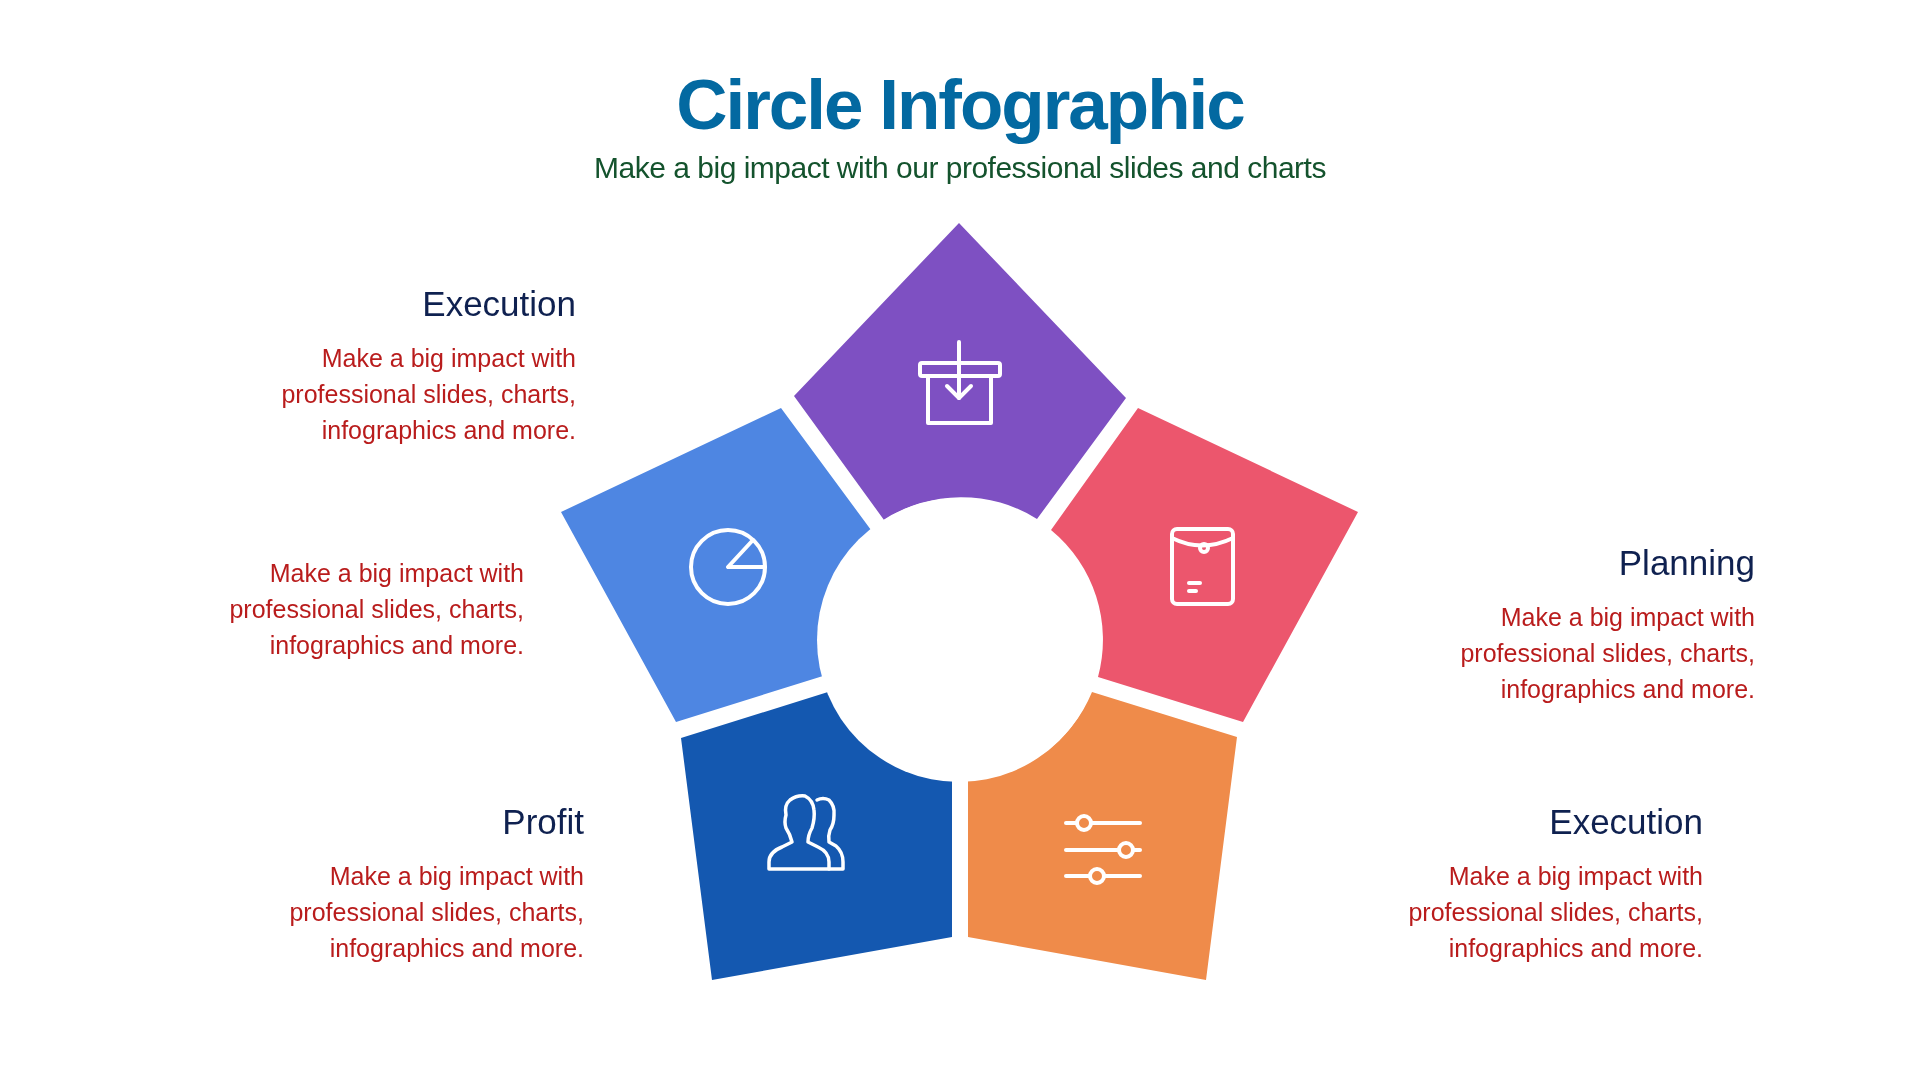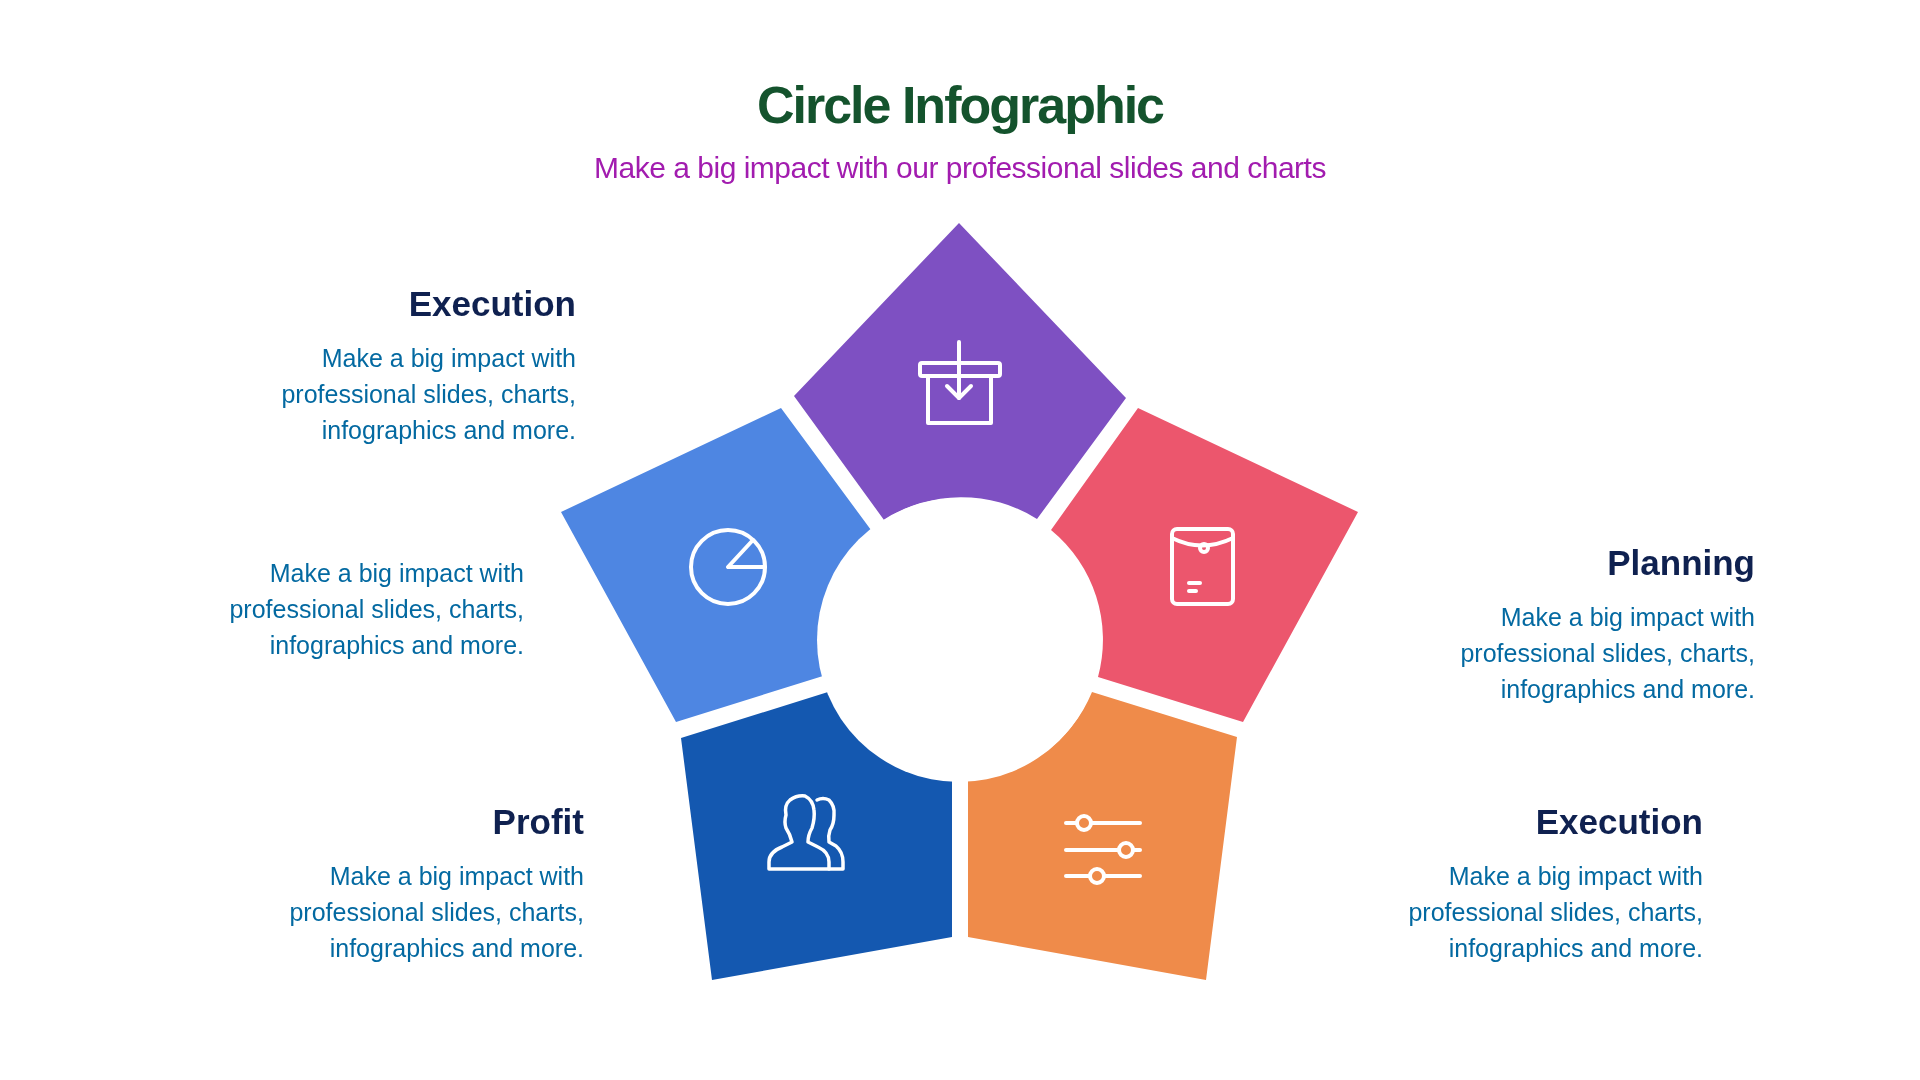--- a/index.html
+++ b/index.html
@@ -15,62 +15,62 @@
       position: relative;
       width: 1920px;
       height: 1080px;
       background: #ffffff;
     }
     .title {
       position: absolute;
       left: 0; top: 60px;
       width: 1920px;
       text-align: center;
-      font-size: 52px;
+      font-size: 71px;
       font-weight: 700;
       letter-spacing: -2px;
-      color: #14532d;
+      color: #0369a1;
       margin: 0;
       line-height: 90px;
     }
     .subtitle {
       position: absolute;
       left: 0; top: 150px;
       width: 1920px;
       text-align: center;
       font-size: 30px;
-      color: #a21caf;
+      color: #14532d;
       margin: 0;
       line-height: 36px;
       letter-spacing: -0.5px;
     }
     .diagram {
       position: absolute;
       left: 0; top: 0;
       width: 1920px;
       height: 1080px;
     }
     .segment { cursor: pointer; }
     .block {
       position: absolute;
       width: 360px;
     }
     .block.left { text-align: right; }
     .block.right { text-align: right; }
     .block h3 {
       margin: 0;
       font-size: 35px;
-      font-weight: 700;
+      font-weight: 400;
       color: #0f2150;
       line-height: 44px;
     }
     .block p {
       margin: 14px 0 0 0;
       font-size: 25px;
-      color: #0369a1;
+      color: #b91c1c;
       line-height: 36px;
     }
   </style>
 </head>
 <body>
 
 <div class="slide">
 
   <h1 class="title">Circle Infographic</h1>
   <p class="subtitle">Make a big impact with our professional slides and charts</p>

